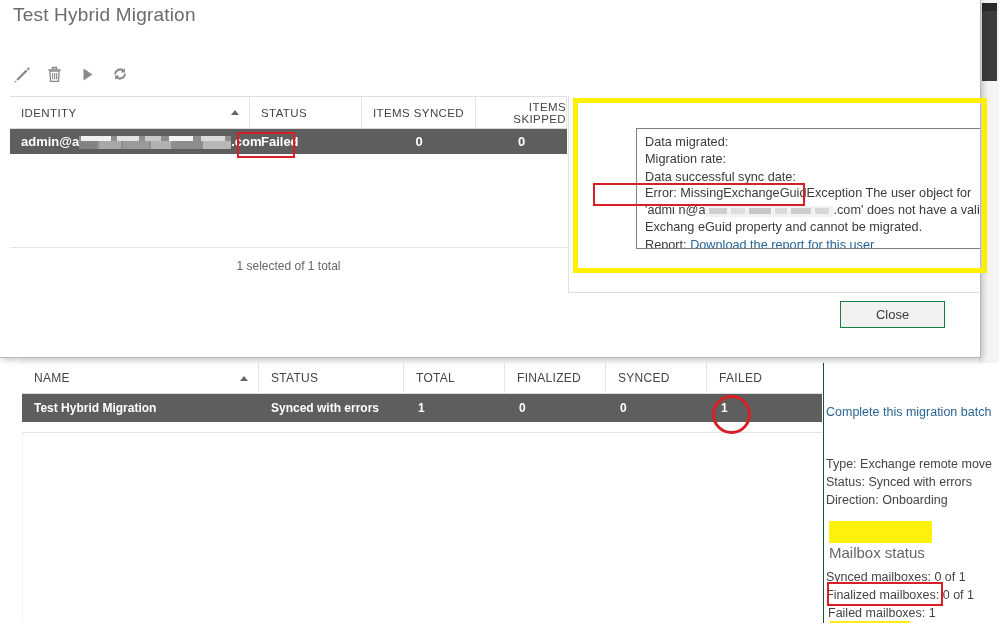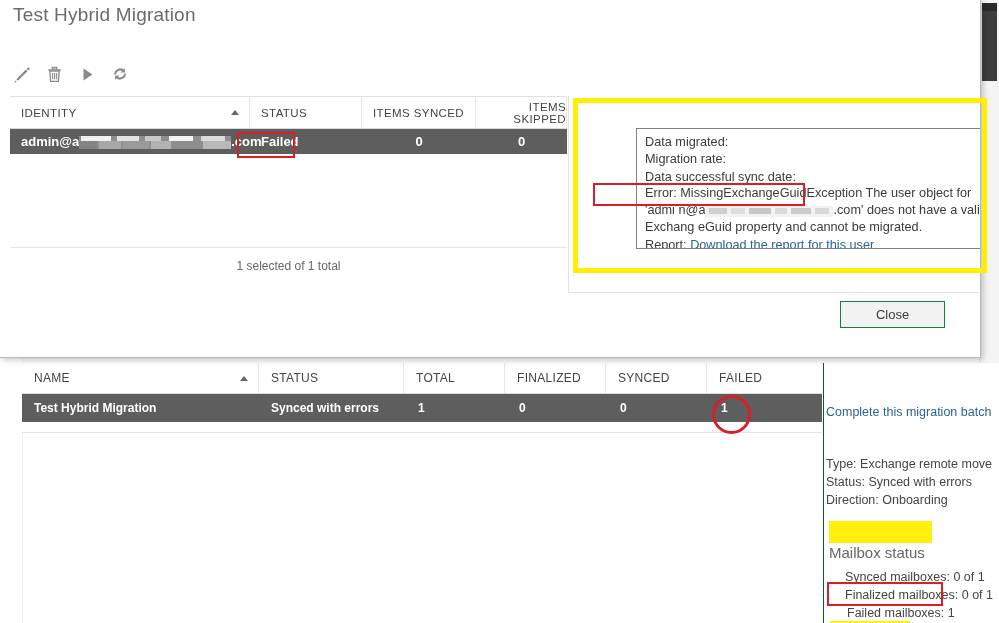--- a/index.html
+++ b/index.html
@@ -142,21 +142,21 @@
   .details-meta div { white-space: nowrap; }
   .mailbox-status-hd {
     margin-top: 34px;
     font-size: 15px;
     color: #666;
     font-weight: normal;
     display: inline-block;
     padding: 1px 3px;
   }
   .mailbox-lines { margin-top: 6px; line-height: 18px; }
-  .mailbox-lines div { white-space: nowrap; margin-left: 19px; }
+  .mailbox-lines div { white-space: nowrap; }
   .failed-mailbox-line { display: inline-block; padding: 0 2px; }
 
   
   #dialog {
     position: absolute;
     left: 0; top: 0;
     width: 980px;
     height: 357px;
     background: #ffffff;
     border-right: 1px solid #b9b9b9;

